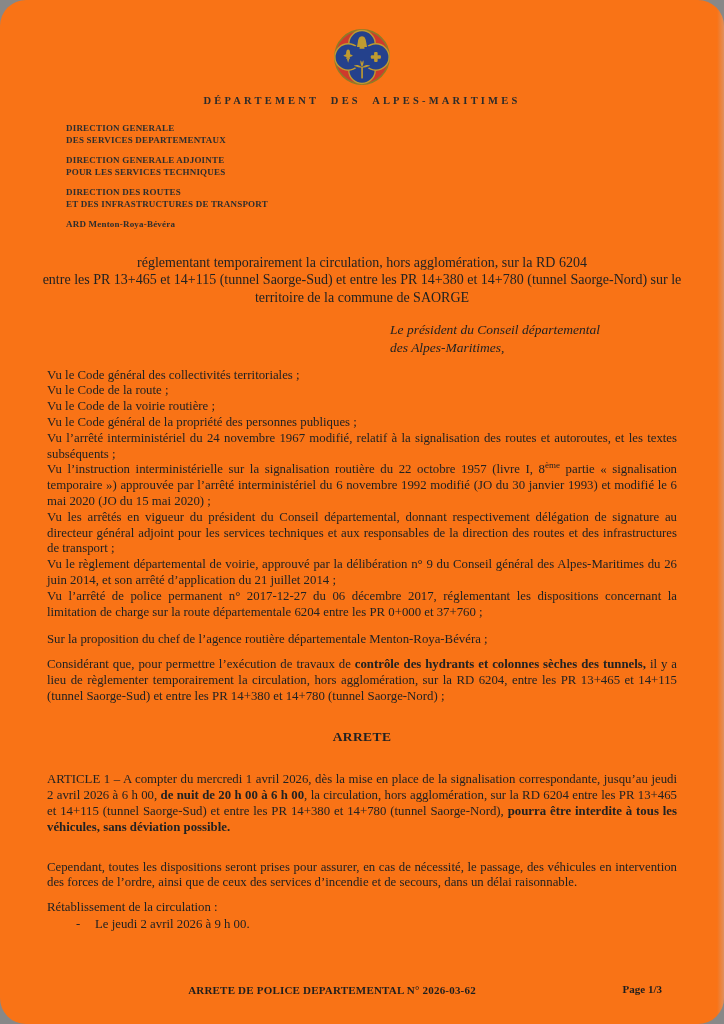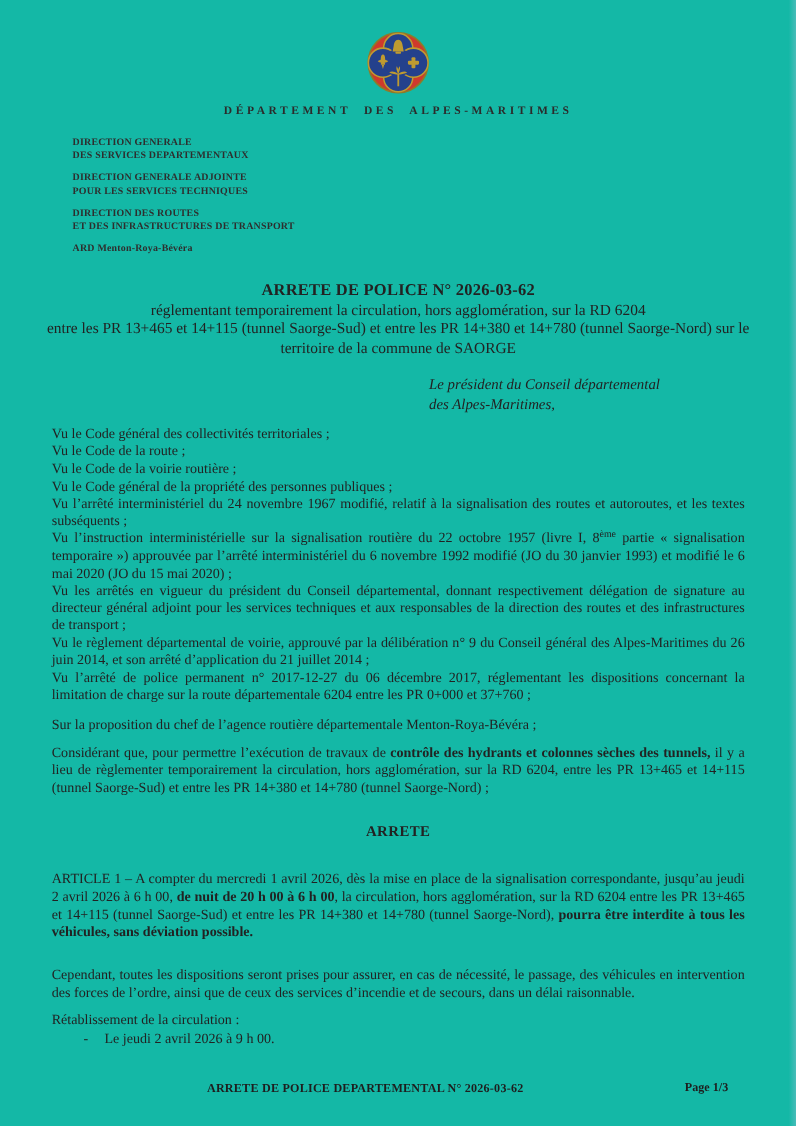--- a/index.html
+++ b/index.html
@@ -1,24 +1,25 @@
 <!DOCTYPE html>
 <html lang="fr"><head>
 <meta charset="utf-8">
 <style>
   html,body{margin:0;padding:0;background:#888;}
   .page{
     position:relative;
     width:724px;height:1024px;
     margin:0 auto;
-    background:#14b8a6;
+    background:#f97316;
     font-family:"Liberation Serif", serif;
     color:#222;
     overflow:hidden;
     box-sizing:border-box;
+    border-radius:26px;
   }
   .page::after{ 
     content:"";position:absolute;top:0;bottom:0;right:0;width:7px;
     background:linear-gradient(to left, rgba(176,198,224,.35), rgba(176,198,224,0));
     pointer-events:none;
   }
 
   
   .header{padding-top:28px;text-align:center;}
   .logo{display:inline-block;line-height:0;}
@@ -121,21 +122,20 @@
     <p class="lh-block">
       <span class="lh-line">DIRECTION DES ROUTES</span>
       <span class="lh-line">ET DES INFRASTRUCTURES DE TRANSPORT</span>
     </p>
     <p class="lh-block">
       <span class="lh-line">ARD Menton-Roya-Bévéra</span>
     </p>
   </div>
 
   <div class="title-block">
-    <div class="title-main">ARRETE DE POLICE N° 2026-03-62</div>
     <div class="title-sub">réglementant temporairement la circulation, hors agglomération, sur la RD 6204</div>
     <div class="title-sub">entre les PR 13+465 et 14+115 (tunnel Saorge-Sud) et entre les PR 14+380 et 14+780 (tunnel Saorge-Nord) sur le territoire de la commune de SAORGE</div>
   </div>
 
   <div class="salutation">
     <span>Le président du Conseil départemental</span>
     <span>des Alpes-Maritimes,</span>
   </div>
 
   <div class="body">

